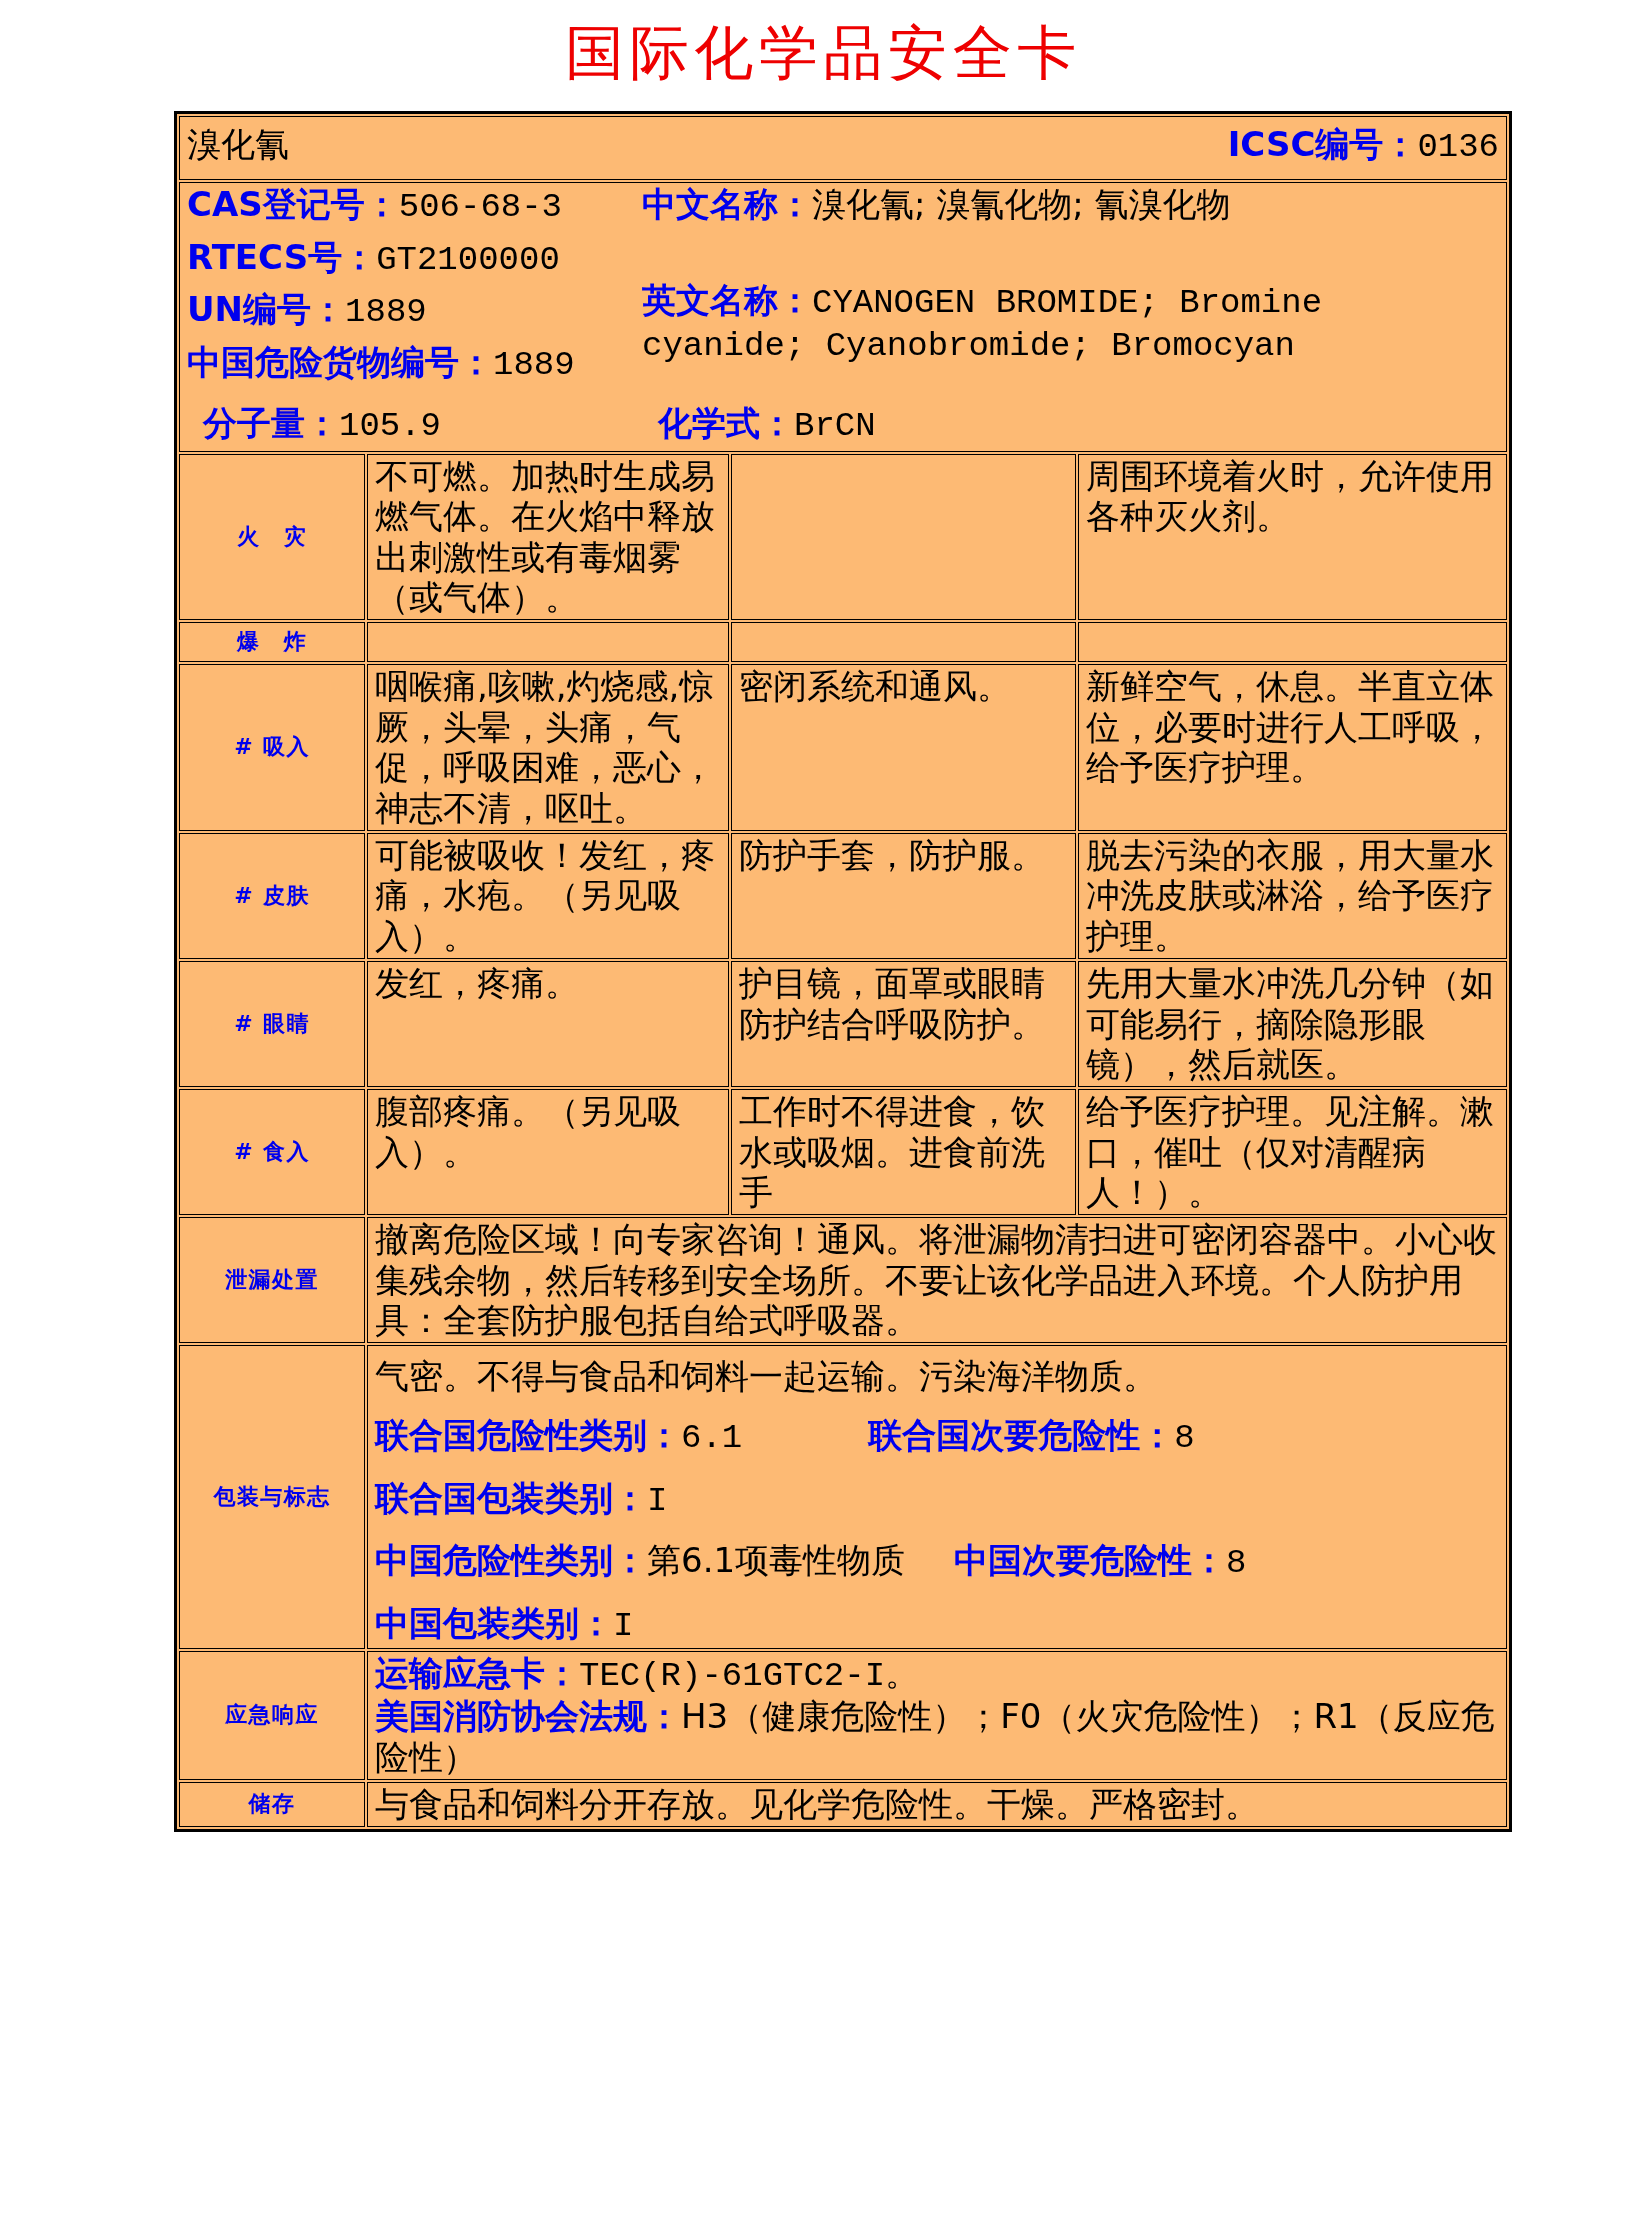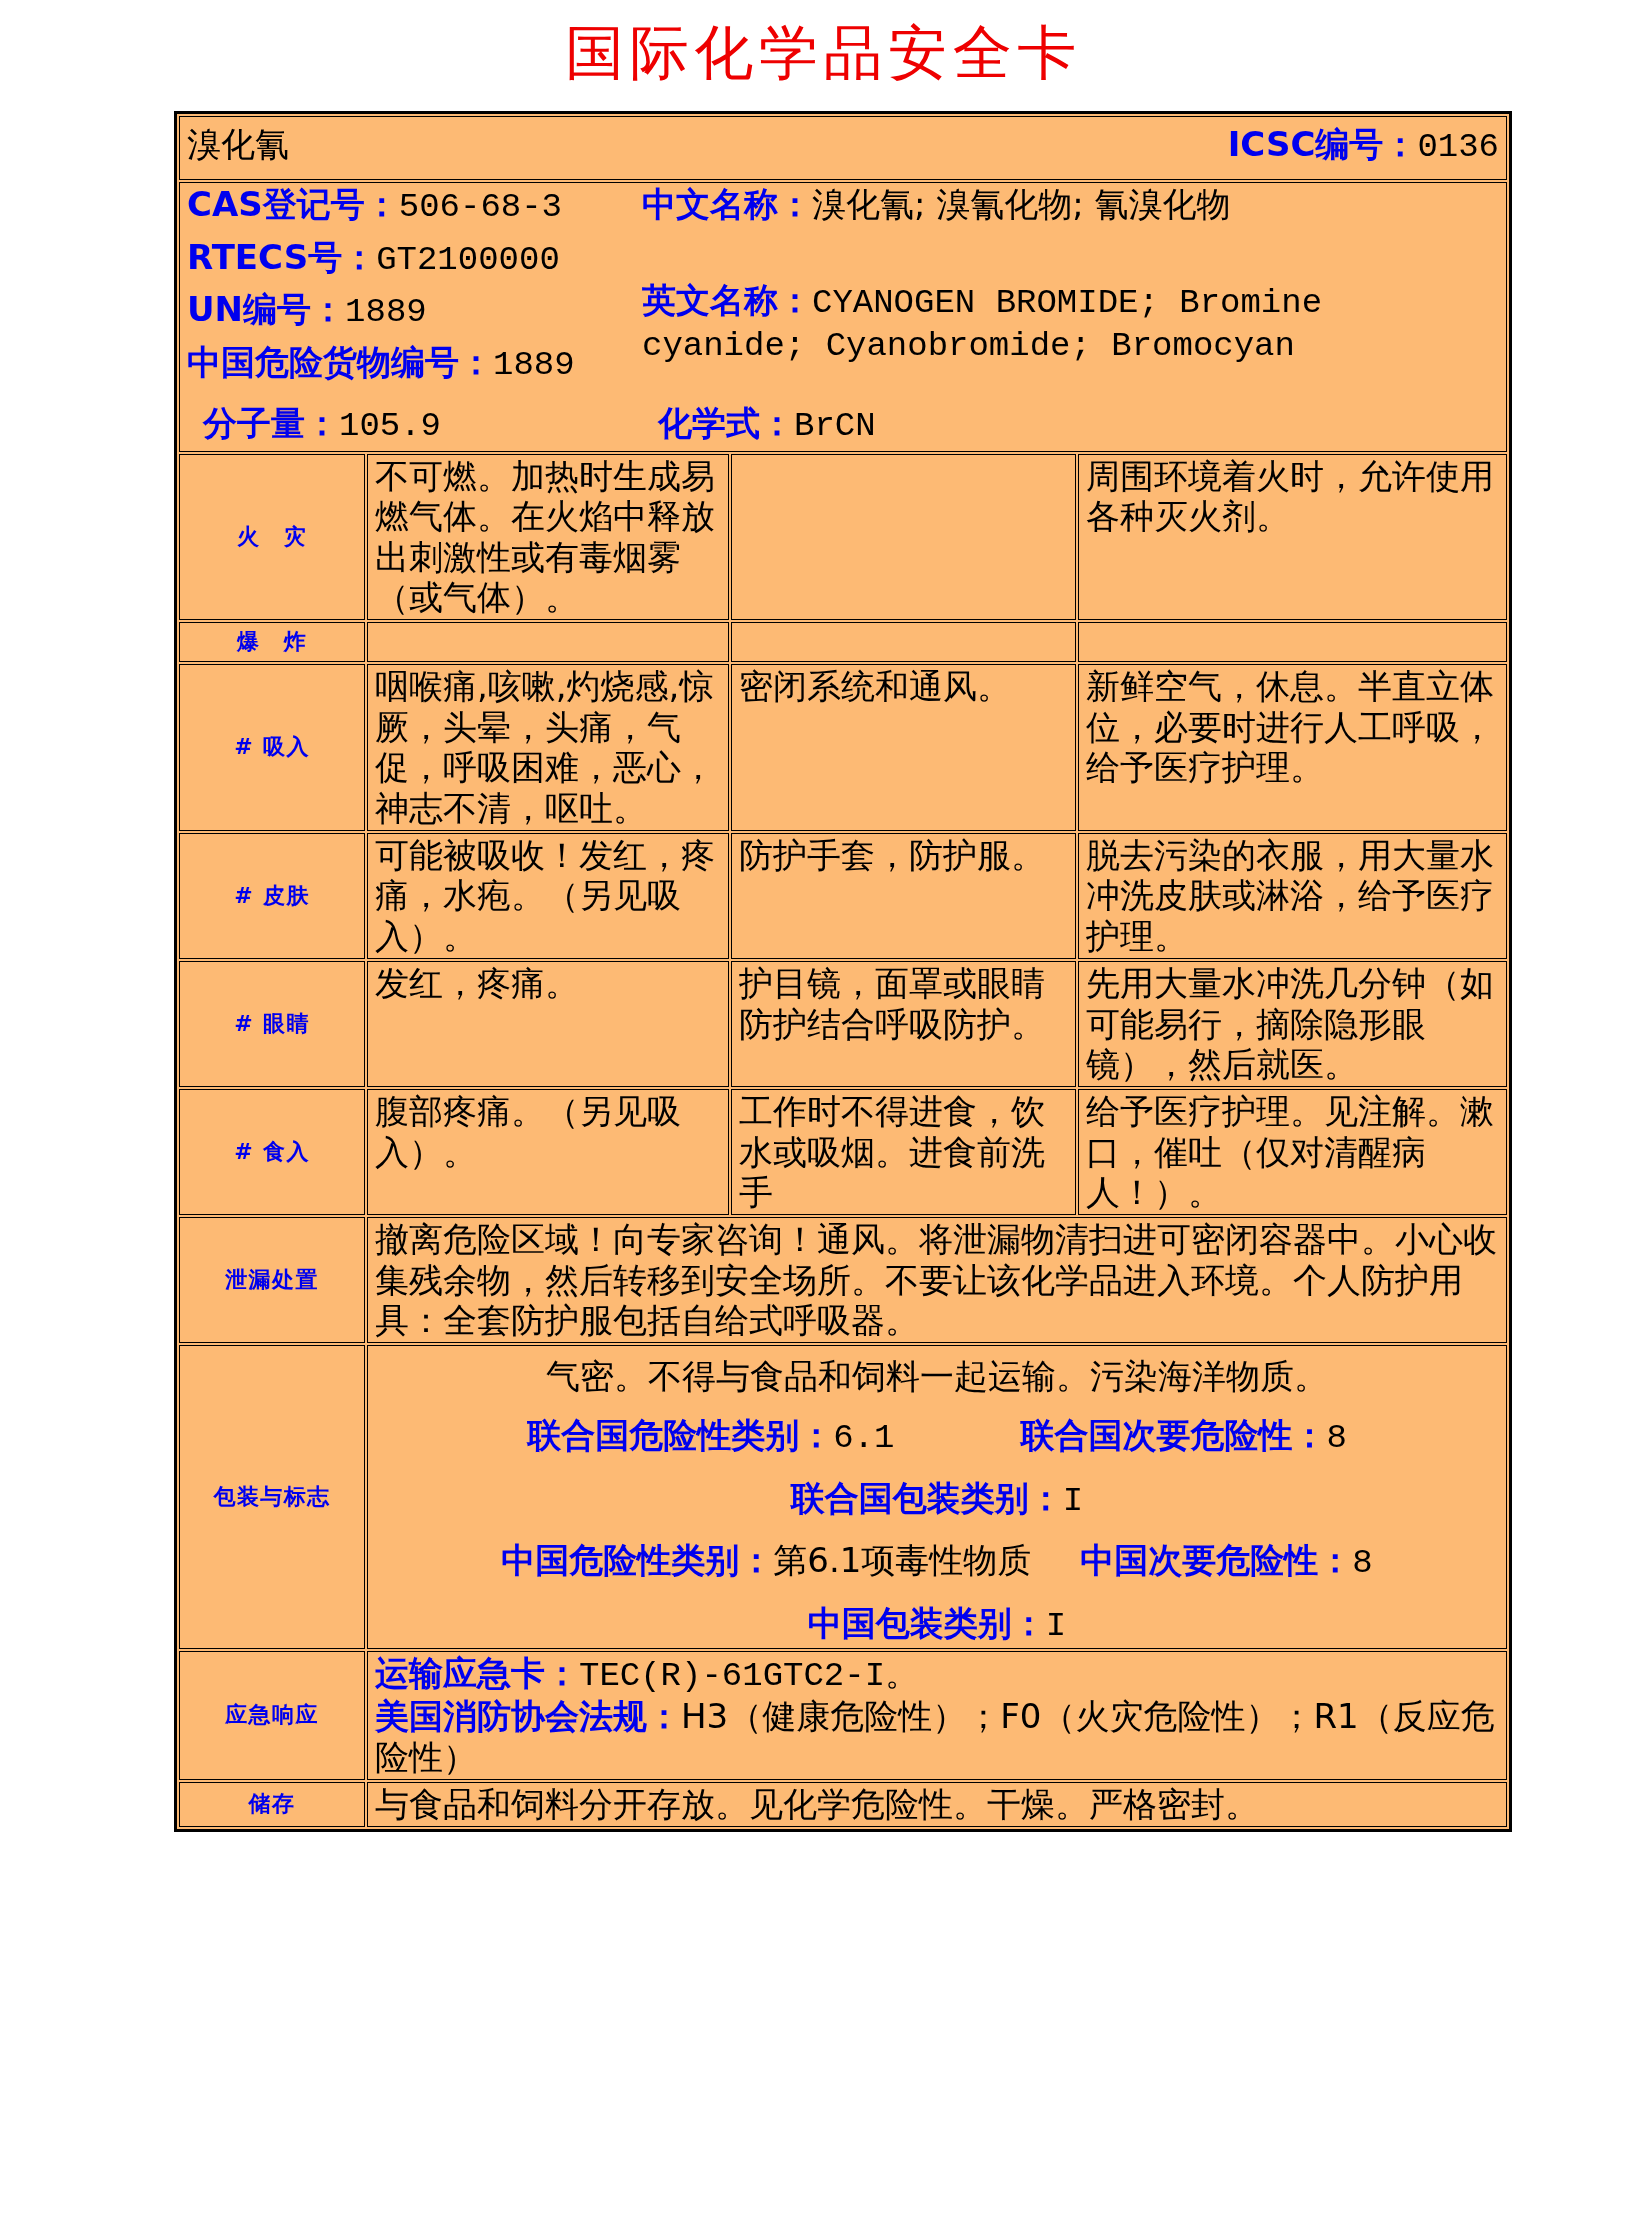--- a/index.html
+++ b/index.html
@@ -62,21 +62,21 @@
   .h-stor{height:39px;}
 
   .name-flex{display:flex;justify-content:space-between;align-items:flex-start;padding-top:5.6px;}
   .info-wrap{position:relative;display:flex;min-height:259px;height:100%;}
   .info-left{width:455px;position:relative;flex:none;}
   .info-right{flex:1;position:relative;}
   .info-line{margin-bottom:9px;}
   .en-line{margin-top:55px;}
   .abs-bottom{position:absolute;bottom:2.8px;left:16px;margin:0;}
 
-  .pack-cell{padding-top:9.8px;text-align:center;}
+  .pack-cell{padding-top:9.8px;}
   .pack-line{margin-bottom:19px;}
   .pack-line:last-child{margin-bottom:0;}
   .gap-wide{margin-left:126px;}
   .gap-small{margin-left:49px;}
 </style>
 </head>
 <body>
 
 <h1 class="title">国际化学品安全卡</h1>
 

